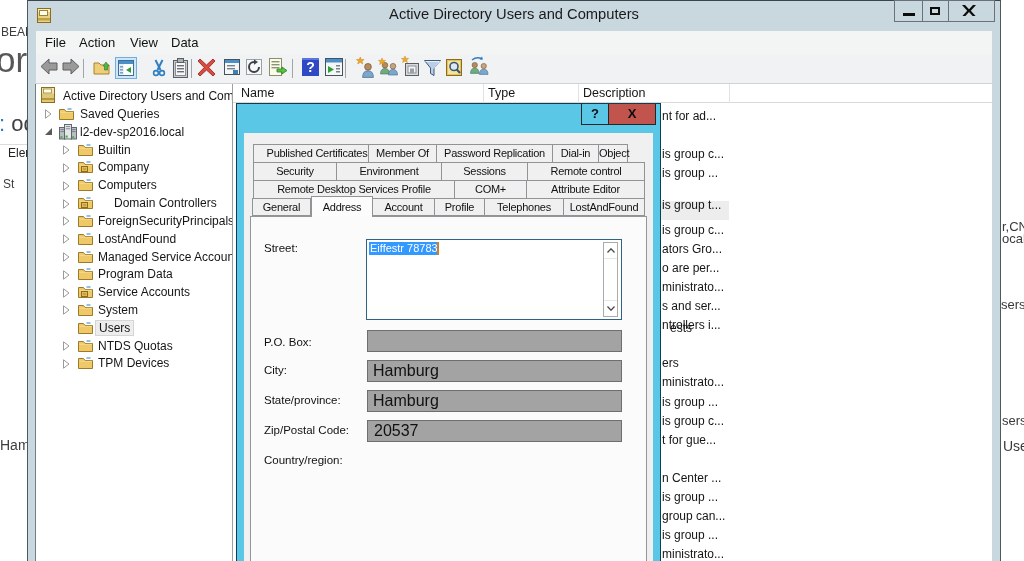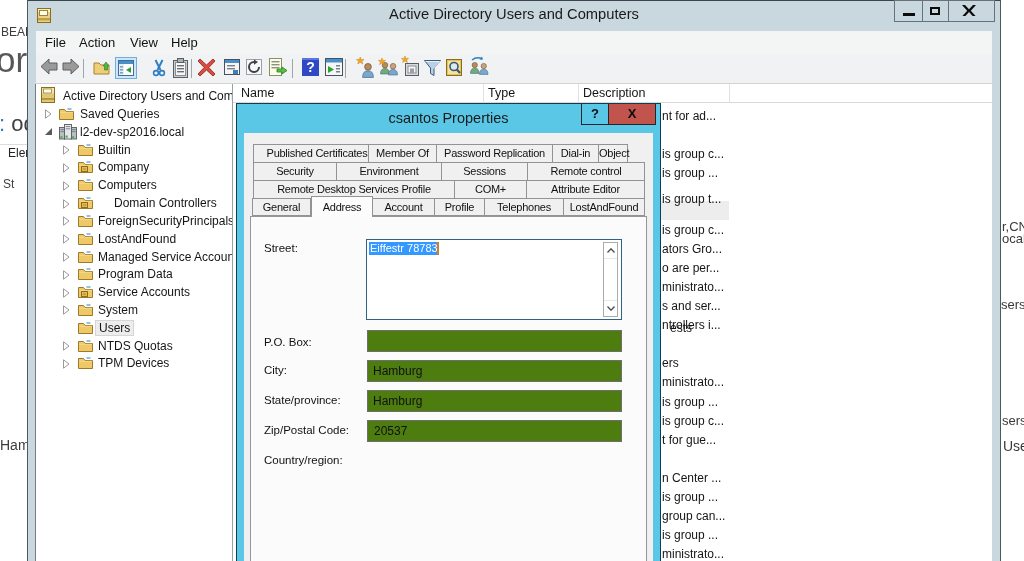--- a/index.html
+++ b/index.html
@@ -2,22 +2,22 @@
 <html><head><meta charset="utf-8"><style>
   html,body{margin:0;padding:0;}
   body{width:1024px;height:561px;overflow:hidden;position:relative;background:#fff;
        font-family:"Liberation Sans",sans-serif;}
   .abs{position:absolute;}
   .trow{position:absolute;white-space:nowrap;font-size:12px;color:#151515;}
   .lrow{position:absolute;font-size:12px;color:#151515;white-space:nowrap;}
   .tab{position:absolute;background:#f0f0f0;border:1px solid #919396;box-sizing:border-box;
        text-align:center;font-size:11px;letter-spacing:-0.25px;color:#111;}
   .lbl{position:absolute;font-size:11.5px;color:#111;white-space:nowrap;}
-  .inp{position:absolute;background:#4d7c0f;border:1px solid #6e6e6e;box-sizing:border-box;
-       font-size:12px;color:#111;}
+  .inp{position:absolute;background:#a3a3a3;border:1px solid #6e6e6e;box-sizing:border-box;
+       font-size:16px;color:#111;}
 </style></head><body>
 
 <div class="abs" style="left:1px;top:25px;font-size:12px;color:#3d3d3d;">BEAR</div>
 <div class="abs" style="left:-4px;top:40px;font-size:35px;color:#575757;">or</div>
 <div class="abs" style="left:-1px;top:111px;font-size:22px;color:#414141;"><span style="color:#2e7cb8;">:</span> od</div>
 <div class="abs" style="left:0;top:144px;width:27px;height:1px;background:#dcdcdc;"></div>
 <div class="abs" style="left:8px;top:146px;font-size:12px;color:#222;">Elem</div>
 <div class="abs" style="left:3px;top:177px;font-size:12px;color:#3d3d3d;">St</div>
 <div class="abs" style="left:0px;top:437px;font-size:14px;color:#3d3d3d;">Ham</div>
 <div class="abs" style="left:1002px;top:219px;font-size:13px;color:#3a3a3a;">r,CN</div>
@@ -40,21 +40,21 @@
  <div class="abs" style="left:8px;top:12px;width:12px;height:3px;background:#0c0c0c;"></div>
  <div class="abs" style="left:35px;top:6px;width:10px;height:8px;border:2px solid #0c0c0c;box-sizing:border-box;"></div>
  <svg class="abs" style="left:67px;top:4px;" width="14" height="12" viewBox="0 0 14 12">
    <path d="M0 0 L3 0 L7 4.2 L11 0 L14 0 L8.8 5.7 L13.6 11 L10.6 11 L7 7.1 L3.4 11 L0.4 11 L5.2 5.7 Z" fill="#0c0c0c"></path>
  </svg>
 </div>
 <div class="abs" style="left:8px;top:30px;width:956px;height:23px;background:#f3f4f4;font-size:13px;color:#111;">
  <span class="abs" style="left:9px;top:4px;">File</span>
  <span class="abs" style="left:43px;top:4px;">Action</span>
  <span class="abs" style="left:94px;top:4px;">View</span>
- <span class="abs" style="left:135px;top:4px;">Help</span>
+ <span class="abs" style="left:135px;top:4px;">Data</span>
 </div>
 <div class="abs" style="left:8px;top:53px;width:956px;height:30px;background:#f1f2f3;border-bottom:1px solid #d0d2d3;box-sizing:border-box;">
       <svg class="abs" style="left:0;top:0;" width="956" height="29" viewBox="0 0 956 29">
         <g transform="translate(4,61) translate(0,-57)">
           <path d="M9 1 L9 5 L17 5 L17 12 L9 12 L9 16 L1 8.5 Z" fill="#9a9a9a" stroke="#5f5f5f" stroke-width="1"></path>
         </g>
         <g transform="translate(44,4) scale(-1,1)">
           <path d="M9 1 L9 5 L17 5 L17 12 L9 12 L9 16 L1 8.5 Z" fill="#9a9a9a" stroke="#5f5f5f" stroke-width="1"></path>
         </g>
         <rect x="47" y="5" width="1" height="19" fill="#a2a5a7"></rect>
@@ -344,42 +344,41 @@
       <div class="abs" style="left:250px;top:0;width:1px;height:19px;background:#e2e2e2;"></div>
       <div class="abs" style="left:345px;top:0;width:1px;height:19px;background:#e2e2e2;"></div>
       <div class="abs" style="left:496px;top:0;width:1px;height:19px;background:#e2e2e2;"></div>
       <div class="lrow" style="left:8px;top:2px;font-size:12.5px;">Name</div>
       <div class="lrow" style="left:255px;top:2px;font-size:12.5px;">Type</div>
       <div class="lrow" style="left:350px;top:2px;font-size:12.5px;">Description</div>
       <div class="abs" style="left:423px;top:116.5px;width:73px;height:19px;background:#ededed;"></div>
       <div class="lrow" style="left:429px;top:25.0px;">nt for ad...</div>
       <div class="lrow" style="left:429px;top:63.1px;">is group c...</div>
       <div class="lrow" style="left:429px;top:82.1px;">is group ...</div>
-      <div class="lrow" style="left:429px;top:108px;">is group t...</div>
+      <div class="lrow" style="left:429px;top:114px;">is group t...</div>
       <div class="lrow" style="left:429px;top:139.2px;">is group c...</div>
       <div class="lrow" style="left:429px;top:158.2px;">ators Gro...</div>
       <div class="lrow" style="left:429px;top:177.2px;">o are per...</div>
       <div class="lrow" style="left:429px;top:196.3px;">ministrato...</div>
       <div class="lrow" style="left:429px;top:215.3px;">s and ser...</div>
       <div class="lrow" style="left:429px;top:234.3px;">ntrollers i...</div>
       <div class="lrow" style="left:429px;top:237px;padding-left:8px;">ests</div>
       <div class="lrow" style="left:429px;top:272.4px;">ers</div>
       <div class="lrow" style="left:429px;top:291.4px;">ministrato...</div>
       <div class="lrow" style="left:429px;top:310.5px;">is group ...</div>
       <div class="lrow" style="left:429px;top:329.5px;">is group c...</div>
       <div class="lrow" style="left:429px;top:348.5px;">t for gue...</div>
       <div class="lrow" style="left:429px;top:386.6px;">n Center ...</div>
       <div class="lrow" style="left:429px;top:405.6px;">is group ...</div>
       <div class="lrow" style="left:429px;top:424.6px;">group can...</div>
       <div class="lrow" style="left:429px;top:443.7px;">is group ...</div>
       <div class="lrow" style="left:429px;top:462.7px;">ministrato...</div>
     </div>
 </div>
 <div class="abs" style="left:236px;top:103px;width:425px;height:458px;background:#5ac7e7;border:1px solid #123c52;border-bottom:none;box-sizing:border-box;overflow:hidden;">
-    <div class="abs" style="left:0;top:0;width:100%;height:30px;text-align:center;font-size:14.5px;color:#1b1b1b;line-height:29px;">csantos Properties</div>
     <div class="abs" style="left:344px;top:-1px;width:28px;height:22px;border:1px solid #20272b;box-sizing:border-box;text-align:center;font-size:13px;font-weight:bold;color:#0c0c0c;line-height:20px;">?</div>
     <div class="abs" style="left:371px;top:-1px;width:48px;height:22px;border:1px solid #20272b;box-sizing:border-box;background:#c1544c;text-align:center;font-size:13px;font-weight:bold;color:#0c0c0c;line-height:20px;">X</div>
     <div class="abs" style="left:7px;top:29px;width:409px;height:429px;background:#f0f0f0;"></div>
     <div class="tab" style="left:16px;top:40px;width:128px;height:19px;line-height:17px;">Published Certificates</div>
     <div class="tab" style="left:131px;top:40px;width:69px;height:19px;line-height:17px;">Member Of</div>
     <div class="tab" style="left:199px;top:40px;width:117px;height:19px;line-height:17px;">Password Replication</div>
     <div class="tab" style="left:315px;top:40px;width:47px;height:19px;line-height:17px;">Dial-in</div>
     <div class="tab" style="left:361px;top:40px;width:30px;height:19px;line-height:17px;text-align:right;">Object</div>
     <div class="tab" style="left:16px;top:58px;width:84px;height:19px;line-height:17px;">Security</div>
     <div class="tab" style="left:99px;top:58px;width:106px;height:19px;line-height:17px;">Environment</div>

